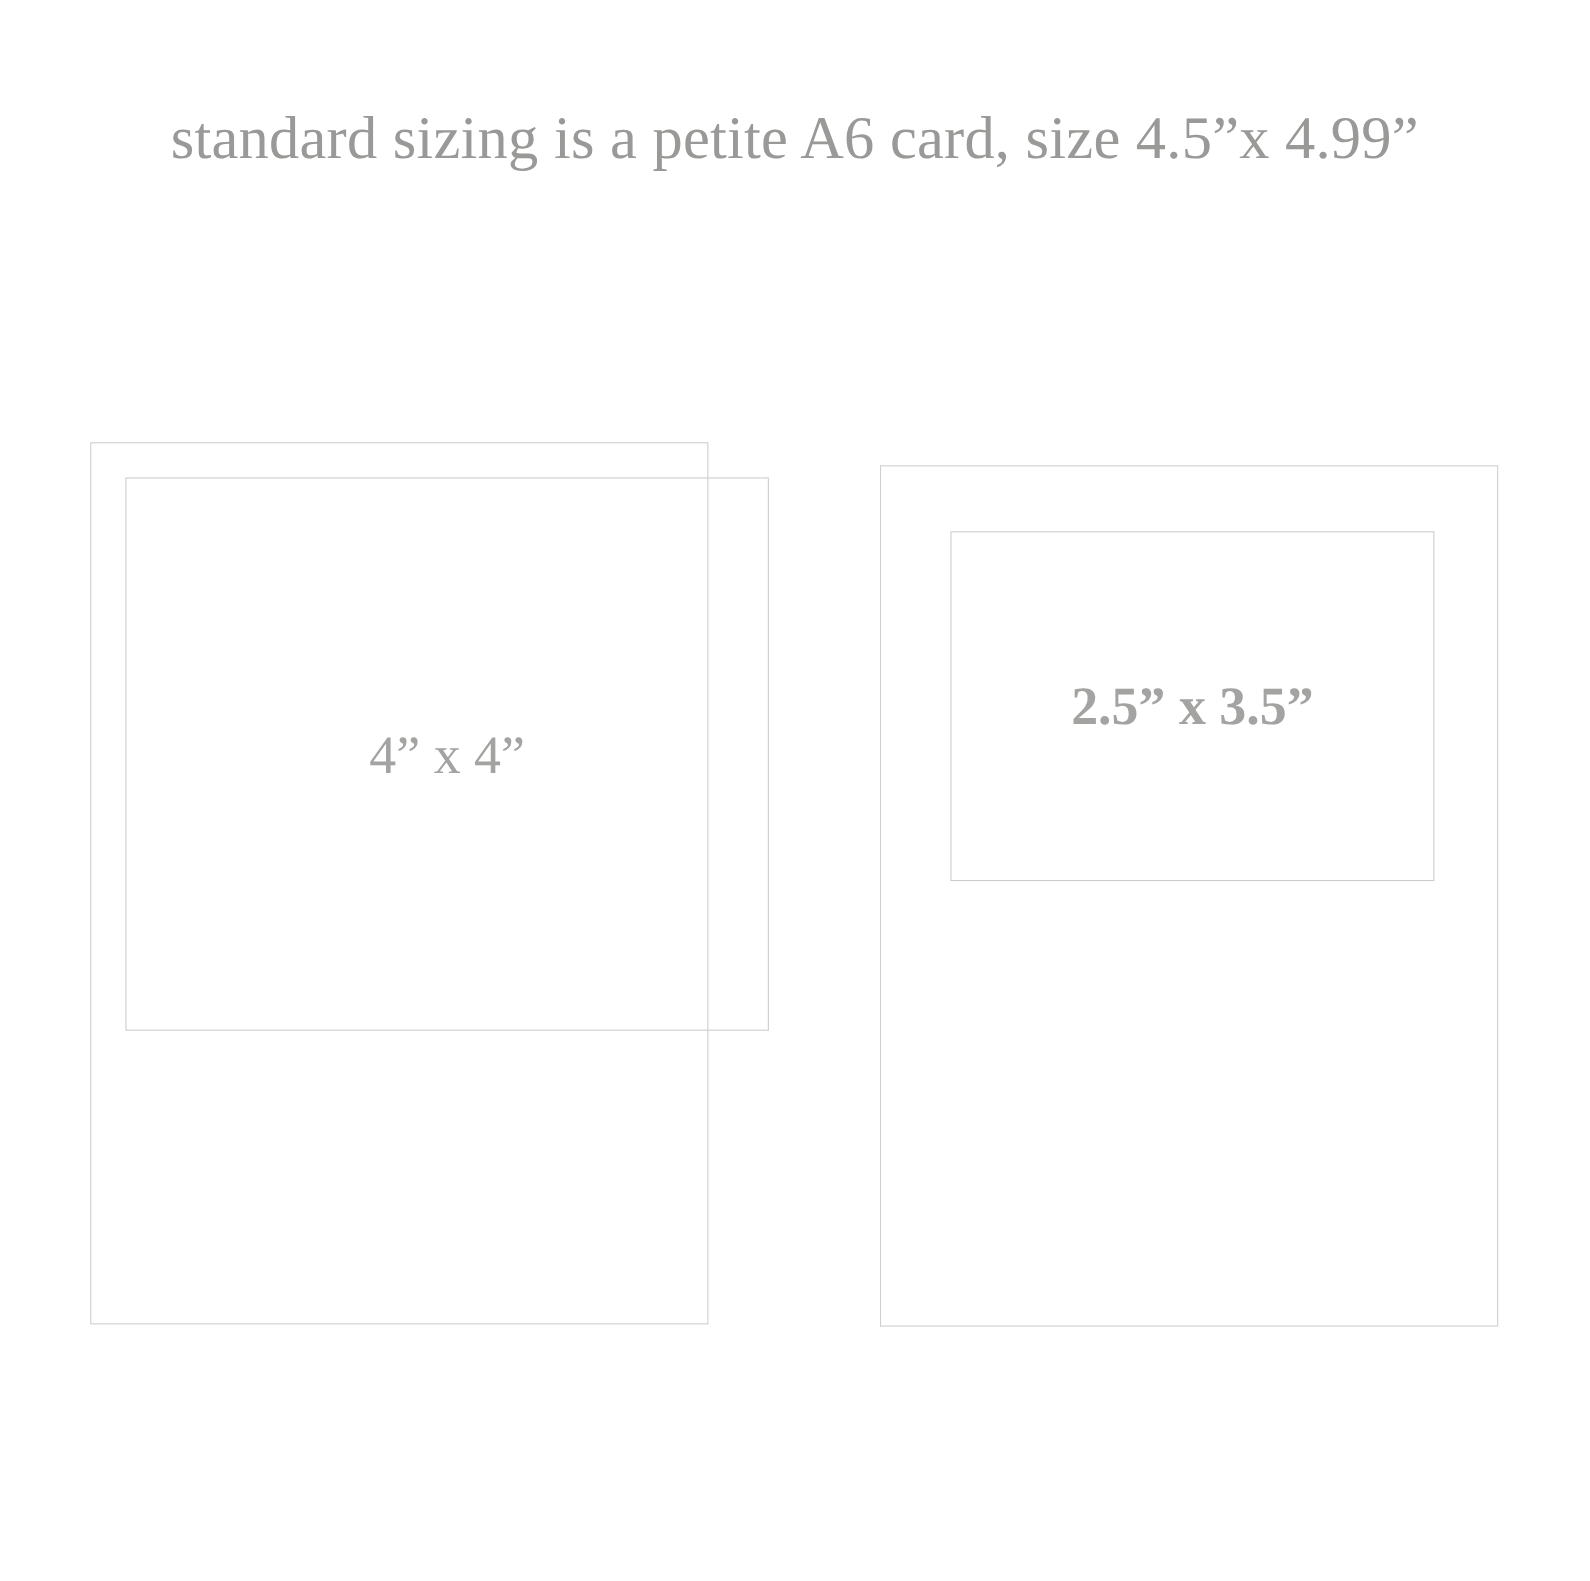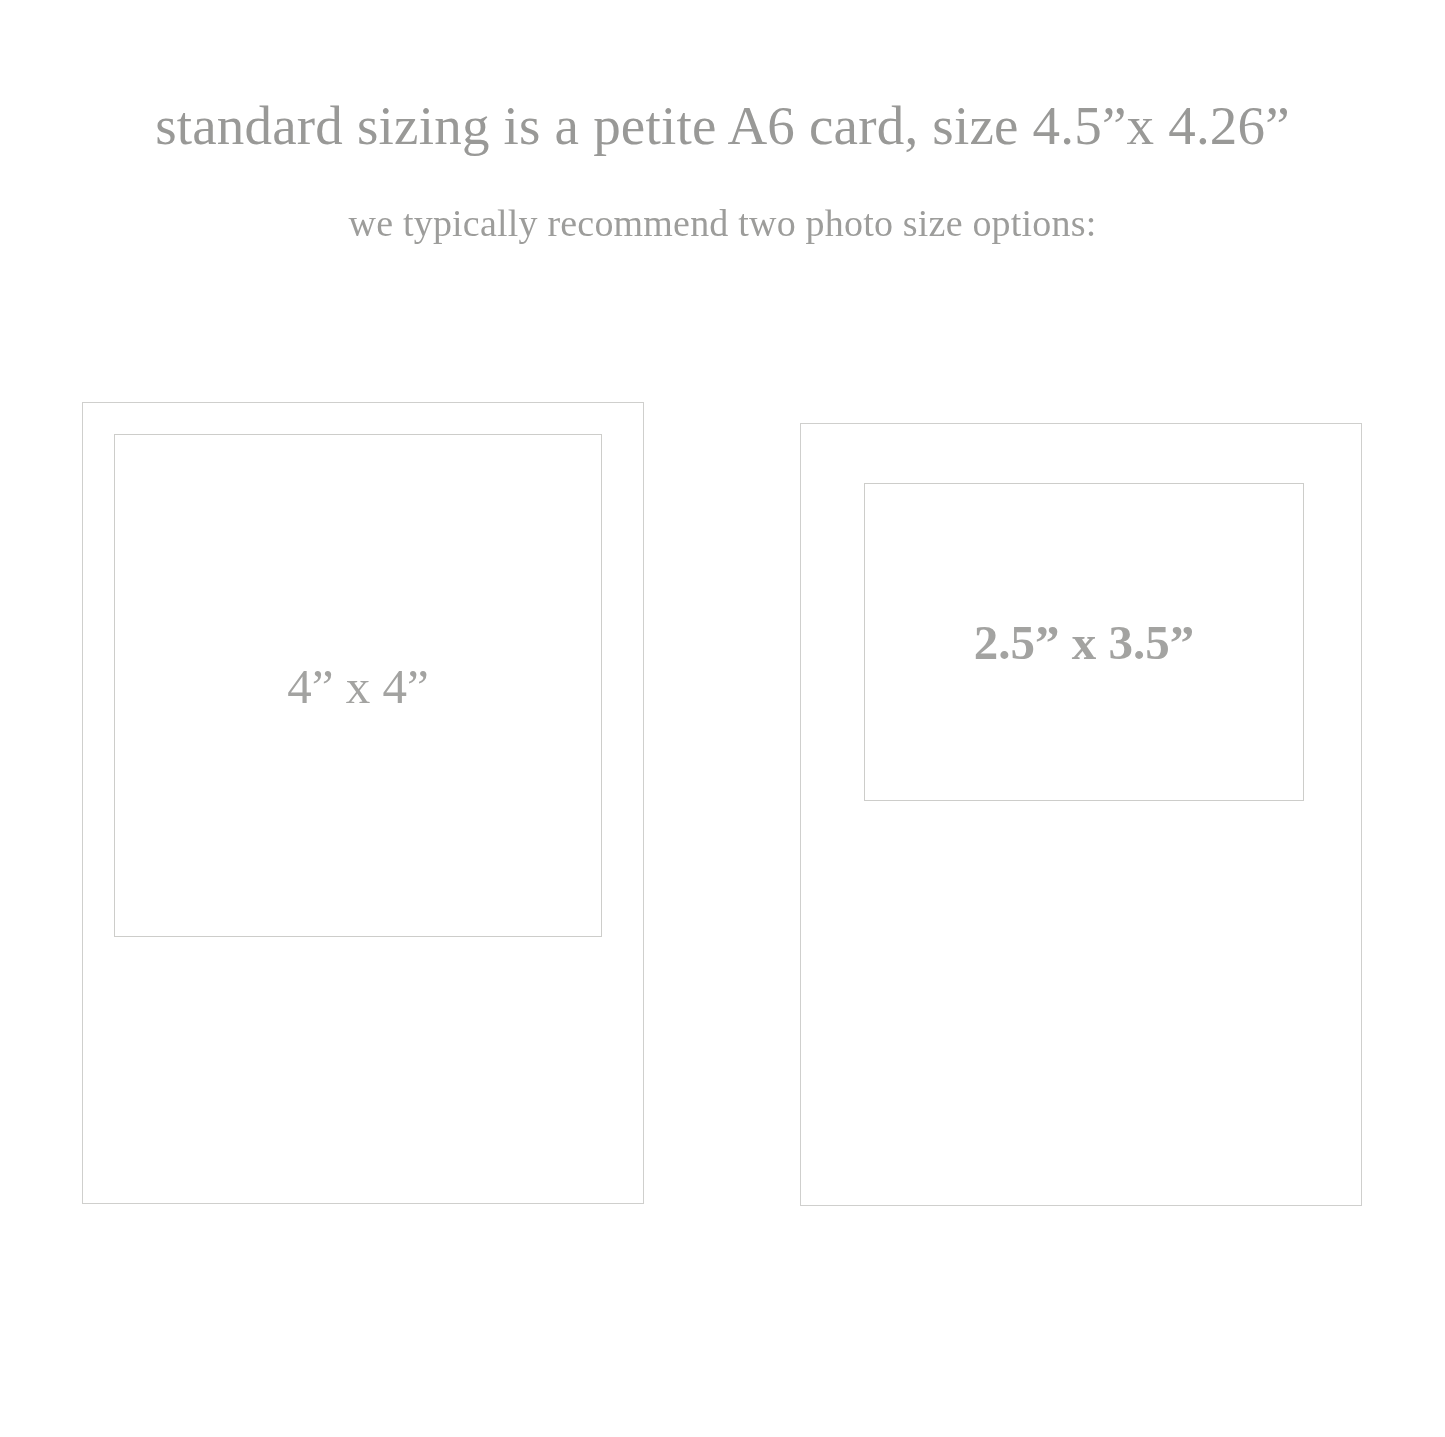--- a/index.html
+++ b/index.html
@@ -58,21 +58,21 @@
     width: 562px;
     height: 802px;
     border: 1px solid #cfcfcd;
     box-sizing: border-box;
     background: #fff;
   }
   .window-a {
     position: absolute;
     left: 31px;
     top: 31px;
-    width: 488px;
+    width: 585px;
     height: 503px;
     border: 1px solid #cdcdca;
     box-sizing: border-box;
   }
   .window-a .window-label {
     position: absolute;
     left: 0;
     right: 0;
     top: 50%;
     transform: translateY(-50%);
@@ -115,23 +115,22 @@
     color: #a3a3a1;
     font-family: "Liberation Serif", serif;
     white-space: nowrap;
   }
 </style>
 </head>
 <body>
 
 <div class="page">
 
-  <div class="headline">standard sizing is a petite A6 card, size 4.5”x 4.26”</div>
+  <div class="headline">standard sizing is a petite A6 card, size 4.5”x 4.99”</div>
 
-  <div class="subhead">we typically recommend two photo size options:</div>
 
   <div class="card-a">
     <div class="window-a">
       <div class="window-label">4” x 4”</div>
     </div>
   </div>
 
   <div class="card-b">
     <div class="window-b">
       <div class="window-label">2.5” x 3.5”</div>

